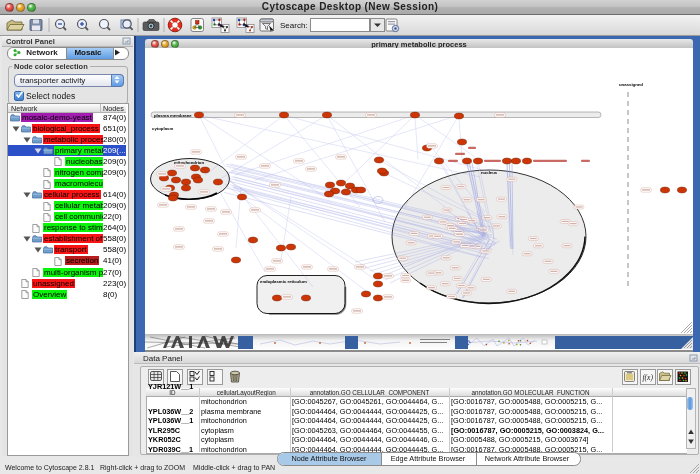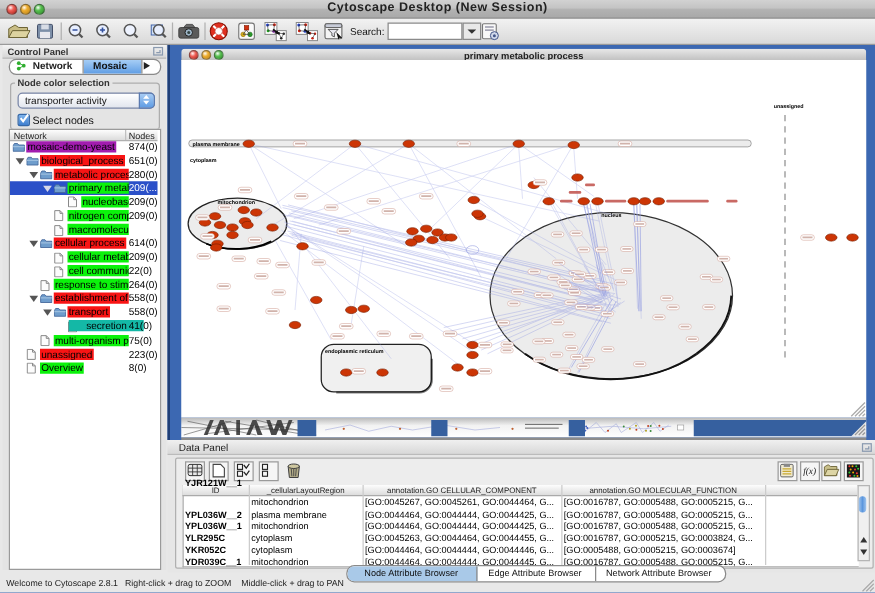--- a/index.html
+++ b/index.html
@@ -238,28 +238,28 @@
 <svg class="abs" style="left:43px;top:246.3px" width="10" height="8">
     <path d="M0.5 2.5 L0.5 7 L9.5 7 L9.5 2 L5 2 L4 0.8 L1.5 0.8 Z" fill="#6f9dcc" stroke="#44679a" stroke-width="0.7"></path>
     <path d="M0.5 3.2 L9.5 3.2" stroke="#9cbede" stroke-width="1"></path>
   </svg>
 <div class="abs" style="left:54px;top:245.4px;background:#f81414;font-size:8px;color:#000;padding:0 1px;white-space:nowrap;max-width:47px;overflow:hidden;">transport</div>
 <div class="abs" style="left:103px;top:245.4px;font-size:8px;color:#000;">558(0)</div>
 <svg class="abs" style="left:54px;top:256.85px" width="8" height="9">
     <path d="M0.8 0.5 L5 0.5 L7.2 2.7 L7.2 8.5 L0.8 8.5 Z" fill="#fcfcfc" stroke="#888" stroke-width="0.8"></path>
     <path d="M5 0.5 L5 2.7 L7.2 2.7" fill="none" stroke="#888" stroke-width="0.8"></path>
   </svg>
-<div class="abs" style="left:55px;top:256.45000000000005px;background:#14b8a6;font-size:8px;color:#000;padding:0 14px;white-space:nowrap;max-width:36px;overflow:hidden;">secretion</div>
+<div class="abs" style="left:65px;top:256.45000000000005px;background:#b91c1c;font-size:8px;color:#000;padding:0 1px;white-space:nowrap;max-width:36px;overflow:hidden;">secretion</div>
 <div class="abs" style="left:103px;top:256.45000000000005px;font-size:8px;color:#000;">41(0)</div>
 <svg class="abs" style="left:32px;top:267.90000000000003px" width="8" height="9">
     <path d="M0.8 0.5 L5 0.5 L7.2 2.7 L7.2 8.5 L0.8 8.5 Z" fill="#fcfcfc" stroke="#888" stroke-width="0.8"></path>
     <path d="M5 0.5 L5 2.7 L7.2 2.7" fill="none" stroke="#888" stroke-width="0.8"></path>
   </svg>
 <div class="abs" style="left:43px;top:267.50000000000006px;background:#0bf20b;font-size:8px;color:#000;padding:0 1px;white-space:nowrap;max-width:58px;overflow:hidden;">multi-organism pro</div>
-<div class="abs" style="left:103px;top:267.50000000000006px;font-size:8px;color:#000;">75(0)</div>
+<div class="abs" style="left:103px;top:267.50000000000006px;font-size:8px;color:#000;">27(0)</div>
 <svg class="abs" style="left:21px;top:278.95px" width="8" height="9">
     <path d="M0.8 0.5 L5 0.5 L7.2 2.7 L7.2 8.5 L0.8 8.5 Z" fill="#fcfcfc" stroke="#888" stroke-width="0.8"></path>
     <path d="M5 0.5 L5 2.7 L7.2 2.7" fill="none" stroke="#888" stroke-width="0.8"></path>
   </svg>
 <div class="abs" style="left:32px;top:278.55px;background:#f81414;font-size:8px;color:#000;padding:0 1px;white-space:nowrap;max-width:69px;overflow:hidden;">unassigned</div>
 <div class="abs" style="left:103px;top:278.55px;font-size:8px;color:#000;">223(0)</div>
 <svg class="abs" style="left:21px;top:290.0px" width="8" height="9">
     <path d="M0.8 0.5 L5 0.5 L7.2 2.7 L7.2 8.5 L0.8 8.5 Z" fill="#fcfcfc" stroke="#888" stroke-width="0.8"></path>
     <path d="M5 0.5 L5 2.7 L7.2 2.7" fill="none" stroke="#888" stroke-width="0.8"></path>
   </svg>
@@ -786,21 +786,21 @@
 <div class="abs" style="left:201px;top:406.75px;font-size:7.3px;color:#000;white-space:nowrap;">plasma membrane</div>
 <div class="abs" style="left:292px;top:406.75px;font-size:7.3px;color:#000;white-space:nowrap;max-width:155px;overflow:hidden;">[GO:0044464, GO:0044444, GO:0044425, G...</div>
 <div class="abs" style="left:451px;top:406.75px;font-size:7.3px;color:#000;white-space:nowrap;max-width:160px;overflow:hidden;">[GO:0016787, GO:0005488, GO:0005215, G...</div>
 <div class="abs" style="left:148px;top:416.2px;font-size:7.3px;font-weight:bold;color:#000;white-space:nowrap;">YPL036W__1</div>
 <div class="abs" style="left:201px;top:416.2px;font-size:7.3px;color:#000;white-space:nowrap;">mitochondrion</div>
 <div class="abs" style="left:292px;top:416.2px;font-size:7.3px;color:#000;white-space:nowrap;max-width:155px;overflow:hidden;">[GO:0044464, GO:0044444, GO:0044425, G...</div>
 <div class="abs" style="left:451px;top:416.2px;font-size:7.3px;color:#000;white-space:nowrap;max-width:160px;overflow:hidden;">[GO:0016787, GO:0005488, GO:0005215, G...</div>
 <div class="abs" style="left:148px;top:425.65000000000003px;font-size:7.3px;font-weight:bold;color:#000;white-space:nowrap;">YLR295C</div>
 <div class="abs" style="left:201px;top:425.65000000000003px;font-size:7.3px;color:#000;white-space:nowrap;">cytoplasm</div>
 <div class="abs" style="left:292px;top:425.65000000000003px;font-size:7.3px;color:#000;white-space:nowrap;max-width:155px;overflow:hidden;">[GO:0045263, GO:0044464, GO:0044455, G...</div>
-<div class="abs" style="left:451px;top:425.65000000000003px;font-size:7.3px;color:#000;white-space:nowrap;max-width:160px;overflow:hidden;">[GO:0016787, GO:0005215, GO:0003824, G...</div>
+<div class="abs" style="left:451px;top:425.65000000000003px;font-size:7.3px;color:#000;white-space:nowrap;max-width:160px;overflow:hidden;font-weight:bold;">[GO:0016787, GO:0005215, GO:0003824, G...</div>
 <div class="abs" style="left:148px;top:435.1px;font-size:7.3px;font-weight:bold;color:#000;white-space:nowrap;">YKR052C</div>
 <div class="abs" style="left:201px;top:435.1px;font-size:7.3px;color:#000;white-space:nowrap;">cytoplasm</div>
 <div class="abs" style="left:292px;top:435.1px;font-size:7.3px;color:#000;white-space:nowrap;max-width:155px;overflow:hidden;">[GO:0044464, GO:0044444, GO:0044446, G...</div>
 <div class="abs" style="left:451px;top:435.1px;font-size:7.3px;color:#000;white-space:nowrap;max-width:160px;overflow:hidden;">[GO:0005488, GO:0005215, GO:0003674]</div>
 <div class="abs" style="left:148px;top:444.55px;font-size:7.3px;font-weight:bold;color:#000;white-space:nowrap;">YDR039C__1</div>
 <div class="abs" style="left:201px;top:444.55px;font-size:7.3px;color:#000;white-space:nowrap;">mitochondrion</div>
 <div class="abs" style="left:292px;top:444.55px;font-size:7.3px;color:#000;white-space:nowrap;max-width:155px;overflow:hidden;">[GO:0044464, GO:0044444, GO:0044445, G...</div>
 <div class="abs" style="left:451px;top:444.55px;font-size:7.3px;color:#000;white-space:nowrap;max-width:160px;overflow:hidden;">[GO:0016787, GO:0005488, GO:0005215, G...</div>
 <div class="abs" style="left:686px;top:388px;width:8px;height:59px;background:#f0f0f0;border:1px solid #b5b5b5;"></div>
 <div class="abs" style="left:687px;top:397px;width:6px;height:13px;border-radius:3px;background:linear-gradient(90deg,#9fc4ee,#5b96dd 50%,#9fc4ee);"></div>

